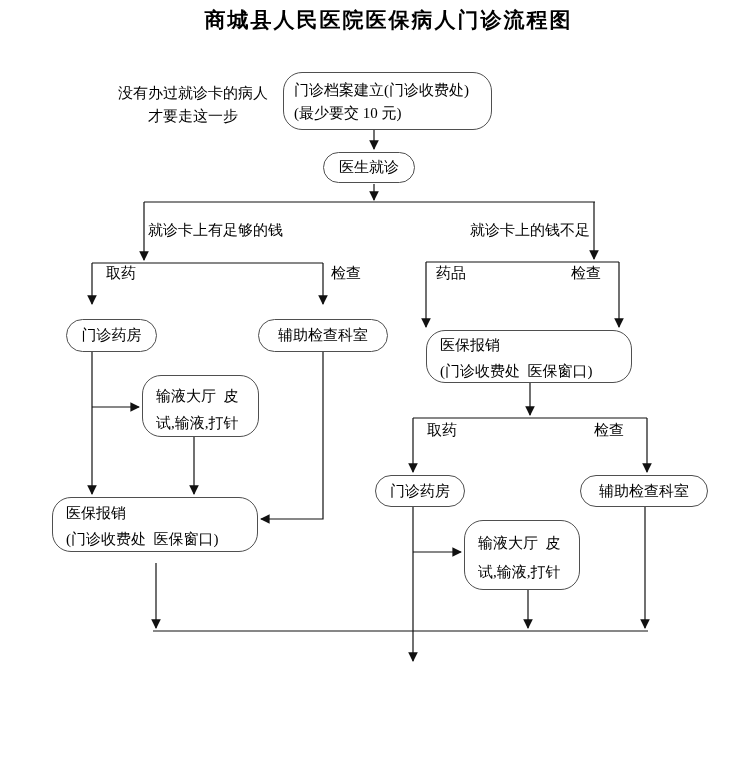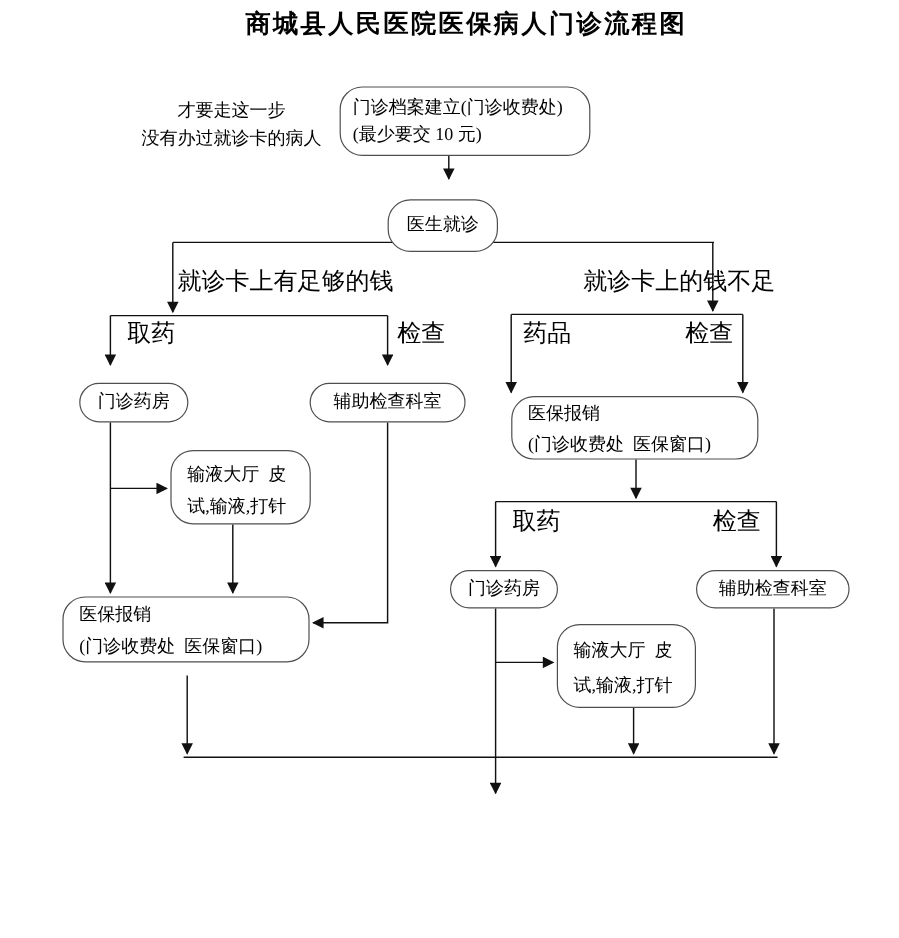--- a/index.html
+++ b/index.html
@@ -16,21 +16,21 @@
   .note{
     position:absolute;left:100px;top:82px;width:186px;text-align:center;
     font-size:15px;line-height:23px;
   }
   .node{
     position:absolute;box-sizing:border-box;background:#ffffff;
     border:1.5px solid #4f4f4f;border-radius:19px;
     font-size:15px;line-height:23px;white-space:pre-wrap;
   }
   .node.center{display:flex;align-items:center;justify-content:center;white-space:nowrap;}
-  .lbl{position:absolute;font-size:20px;white-space:nowrap;}
+  .lbl{position:absolute;font-size:15px;white-space:nowrap;}
   svg.connectors{position:absolute;left:0;top:0;}
 </style>
 </head>
 <body>
 
 <div class="stage">
 
   <svg class="connectors" width="749" height="782" viewBox="0 0 749 782">
     <defs>
       <marker id="ah" viewBox="0 0 10 10" refX="9" refY="5" markerWidth="9" markerHeight="8" orient="auto">
@@ -69,28 +69,28 @@
     </g>
     <g stroke="#111" stroke-width="1.2" fill="none">
       <line x1="153" y1="631" x2="648" y2="631"></line>
       <line x1="413" y1="631" x2="413" y2="661" marker-end="url(#ah)"></line>
     </g>
   </svg>
 
   <div class="title">商城县人民医院医保病人门诊流程图</div>
 
   <div class="note">
+    <div>没有办过就诊卡的病人</div>
     <div>才要走这一步</div>
-    <div>没有办过就诊卡的病人</div>
   </div>
 
   <div class="node" style="left:283px;top:72px;width:209px;height:58px;padding:6px 0 0 10px;">门诊档案建立(门诊收费处)
 (最少要交 10 元)</div>
 
-  <div class="node center" style="left:323px;top:166px;width:92px;height:44px;">医生就诊</div>
+  <div class="node center" style="left:323px;top:152px;width:92px;height:31px;">医生就诊</div>
 
   <div class="node center" style="left:66px;top:319px;width:91px;height:33px;">门诊药房</div>
 
   <div class="node center" style="left:258px;top:319px;width:130px;height:33px;">辅助检查科室</div>
 
   <div class="node" style="left:142px;top:375px;width:117px;height:62px;padding:7px 0 0 13px;line-height:27px;">输液大厅  皮
 试,输液,打针</div>
 
   <div class="node" style="left:52px;top:497px;width:206px;height:55px;padding:2px 0 0 13px;line-height:26px;">医保报销
 (门诊收费处  医保窗口)</div>
@@ -100,21 +100,21 @@
 
   <div class="node center" style="left:375px;top:475px;width:90px;height:32px;">门诊药房</div>
 
   <div class="node center" style="left:580px;top:475px;width:128px;height:32px;">辅助检查科室</div>
 
   <div class="node" style="left:464px;top:520px;width:116px;height:70px;padding:8px 0 0 13px;line-height:29px;">输液大厅  皮
 试,输液,打针</div>
 
 
   <span class="lbl" style="left:148px;top:221px;">就诊卡上有足够的钱</span>
-  <span class="lbl" style="left:486px;top:221px;">就诊卡上的钱不足</span>
+  <span class="lbl" style="left:470px;top:221px;">就诊卡上的钱不足</span>
   <span class="lbl" style="left:106px;top:264px;">取药</span>
   <span class="lbl" style="left:331px;top:264px;">检查</span>
   <span class="lbl" style="left:436px;top:264px;">药品</span>
   <span class="lbl" style="left:571px;top:264px;">检查</span>
   <span class="lbl" style="left:427px;top:421px;">取药</span>
   <span class="lbl" style="left:594px;top:421px;">检查</span>
 
 </div>
 
 </body></html>

